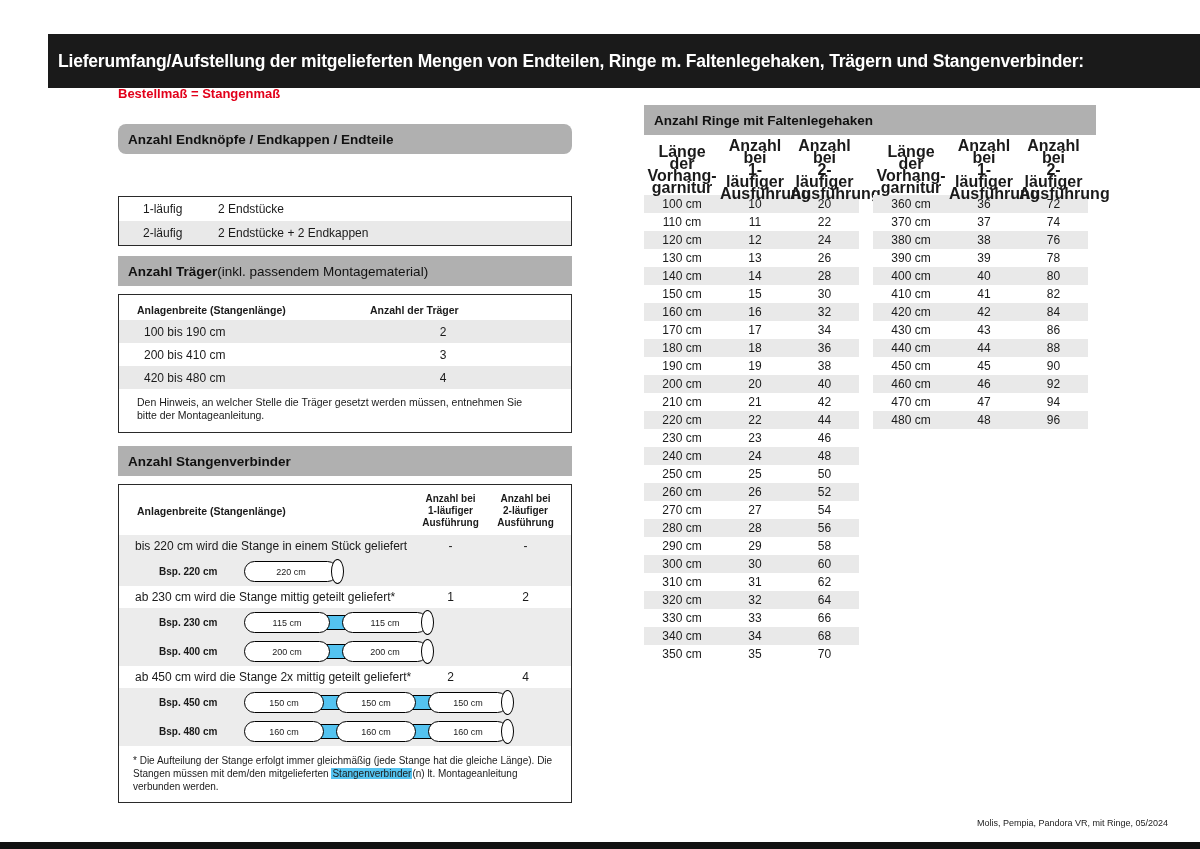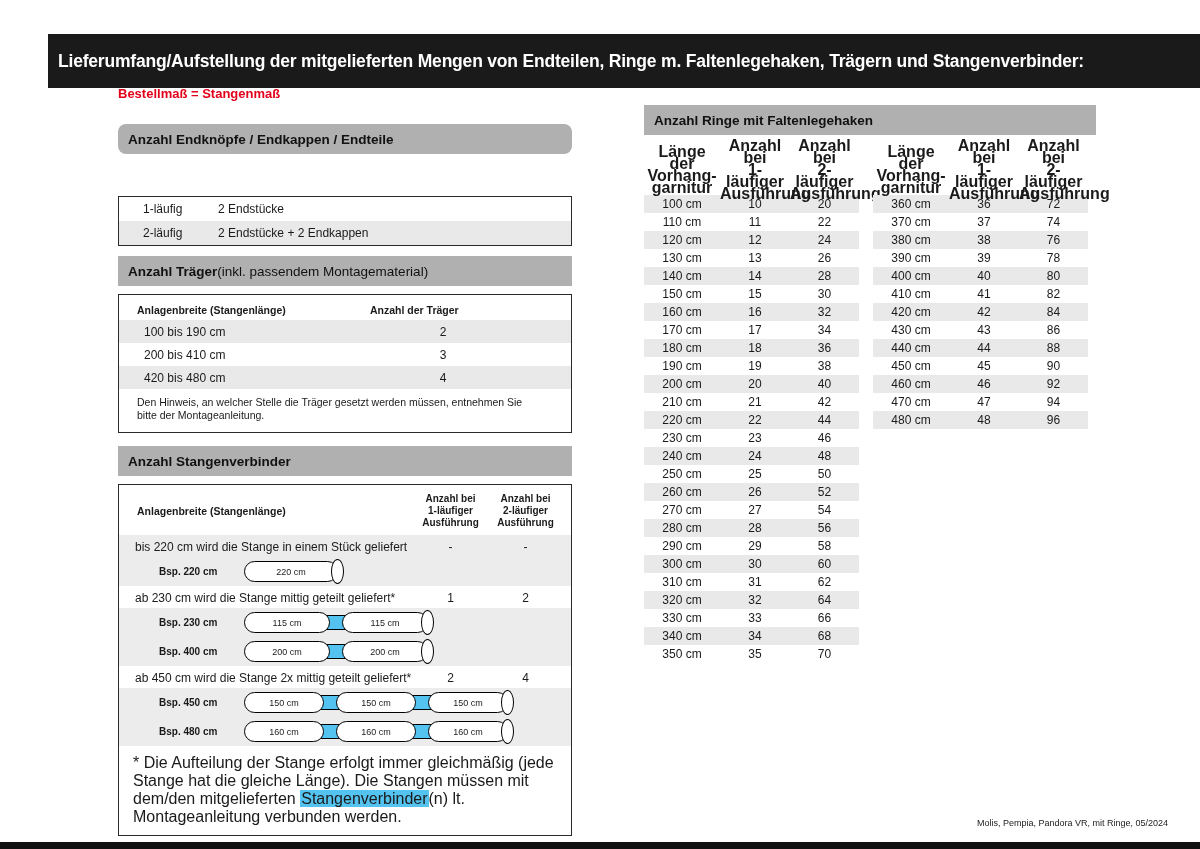--- a/index.html
+++ b/index.html
@@ -47,39 +47,39 @@
   #box-traeger .c1 { width:90px; text-align:center; }
   .traeger-note { padding:7px 36px 10px 18px; font-size:10.5px; line-height:13px; }
 
   
   .vhead { display:flex; align-items:center; padding:8px 8px 6px 18px; min-height:44px; }
   .vh-label { flex:1; font-size:10.5px; font-weight:bold; }
   .vh-col { width:75px; font-size:10px; font-weight:bold; line-height:12px; text-align:center; }
   .pre { white-space:pre-line; }
 
   .vsection.first { background:#ececec; }
-  .vtext-row { display:flex; align-items:center; padding:4px 8px 3px 16px; min-height:22px; }
+  .vtext-row { display:flex; align-items:flex-start; padding:4px 8px 3px 16px; min-height:22px; }
   .vtext { flex:1; font-size:12px; }
   .vval { width:75px; text-align:center; font-size:12px; }
   .vex-wrap { background:#ececec; }
   .vsection.first .vex-wrap { background:transparent; }
   .vex-row { display:flex; align-items:center; height:29px; padding-left:40px; }
   .vex-label { width:85px; font-weight:bold; font-size:10px; }
 
   .rod { display:flex; align-items:center; }
   .rod-seg { height:21px; background:#fff; border:1.5px solid #000; border-radius:11px;
              display:flex; align-items:center; justify-content:center; font-size:9px;
              position:relative; z-index:1; white-space:nowrap; }
   .seg1 .rod-seg { width:94px; }
   .seg2 .rod-seg { width:86px; }
   .seg3 .rod-seg { width:80px; }
   .rod-conn { width:26px; height:15px; background:#54c3f0; border:1px solid #000; margin:0 -7px; z-index:0; }
   .rod-cap { width:13px; height:25px; background:#fff; border:1.5px solid #000; border-radius:50%; margin-left:-7px; z-index:2; }
 
-  .vfoot { padding:8px 14px 9px 14px; font-size:16px; line-height:18px; }
+  .vfoot { padding:8px 14px 9px 14px; font-size:10px; line-height:13px; }
   .vfoot .hl { background:#54c3f0; padding:0 1px; }
 
   
   .right-col { position:absolute; left:644px; top:105px; width:452px; }
   .ring-header { position:static; width:452px; }
   .ring-tables { display:flex; margin-top:10px; }
   .ring-table { width:215px; }
   .ring-table + .ring-table { margin-left:14px; }
   .ring-head { display:flex; align-items:center; height:50px; }
   .rh { font-size:16px; font-weight:bold; line-height:12px; text-align:center; }

